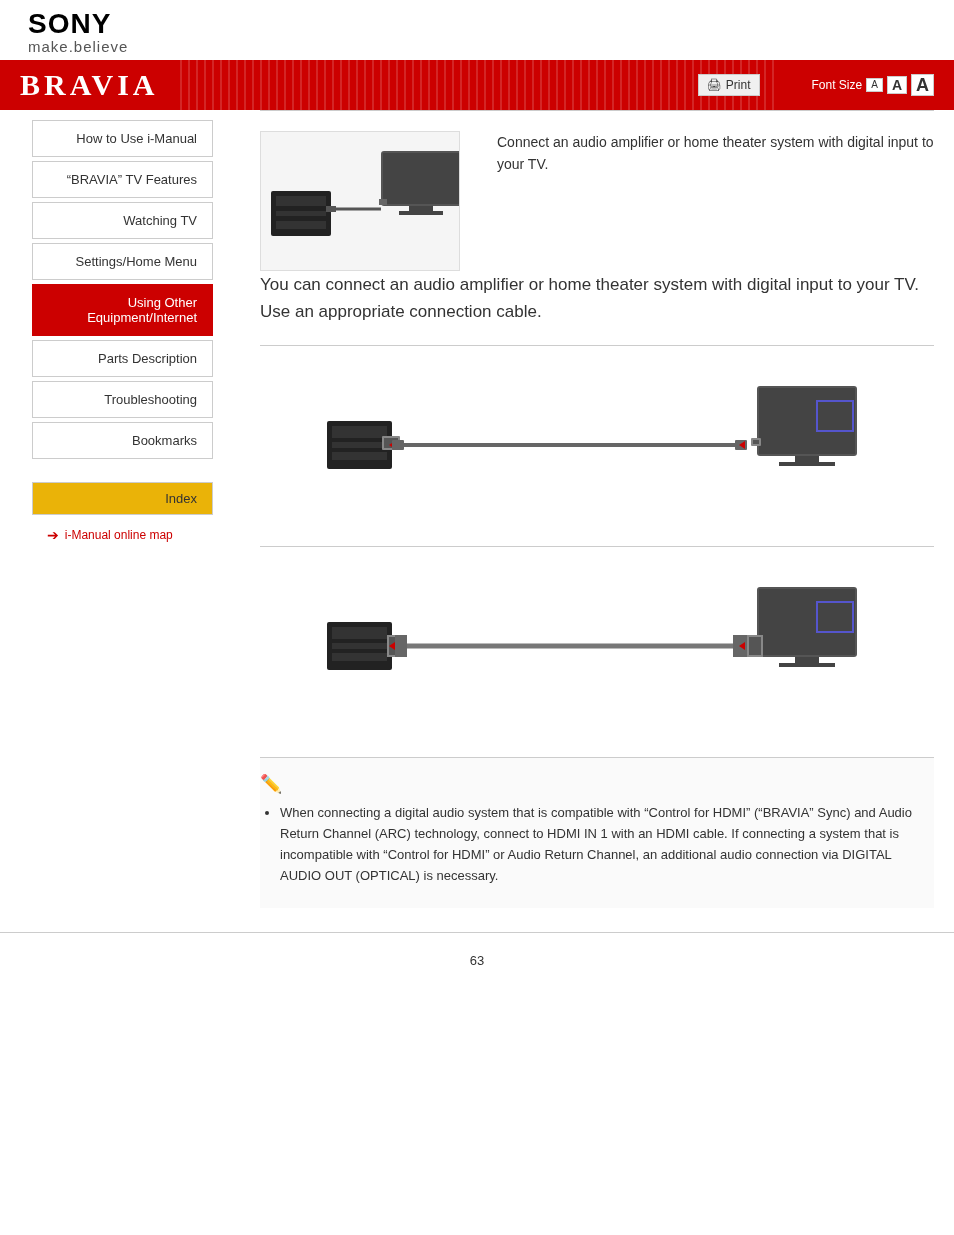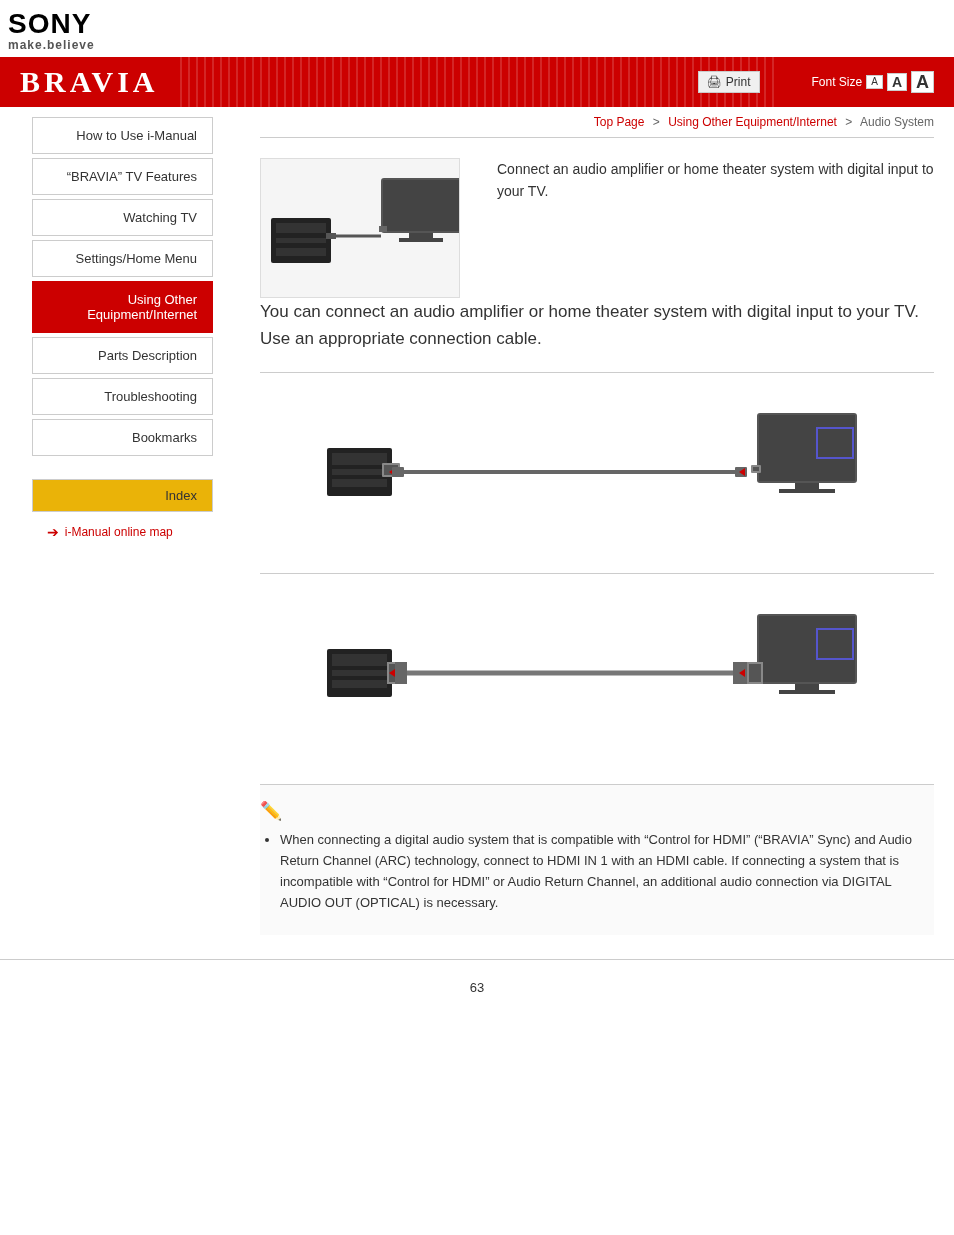--- a/index.html
+++ b/index.html
@@ -1,22 +1,22 @@
 <!DOCTYPE html>
 <html><head>
   <meta charset="utf-8">
   <style>
     * { margin: 0; padding: 0; box-sizing: border-box; }
     body { font-family: Arial, sans-serif; font-size: 13px; color: #333; background: #fff; width: 954px; }
 
     
-    .top-header { padding: 10px 20px 5px 8px; display: flex; align-items: flex-start; border-radius: 24px; }
+    .top-header { padding: 10px 20px 5px 28px; display: flex; align-items: flex-start; border-radius: 24px; }
     .sony-logo { display: flex; flex-direction: column; }
     .sony-logo .sony-text { font-size: 28px; font-weight: bold; letter-spacing: 1px; color: #000; line-height: 1; }
-    .sony-logo .tagline { font-size: 12px; color: #555; letter-spacing: 1px; font-weight: bold; }
+    .sony-logo .tagline { font-size: 15px; color: #555; letter-spacing: 1px; }
 
     
     .bravia-banner {
       background: #c00;
       height: 50px;
       display: flex;
       align-items: center;
       justify-content: space-between;
       padding: 0 20px;
       position: relative;
@@ -228,27 +228,20 @@
     </div>
 
     <div class="sidebar-link">
       <span class="arrow-icon">➔</span>
       <span style="color:#c00;">i-Manual online map</span>
     </div>
   </nav>
 
   <div class="content">
 
-    <div class="breadcrumb">
-      <a>Top Page</a>
-      <span class="breadcrumb-sep">&gt;</span>
-      <a style="color:#c00;">Using Other Equipment/Internet</a>
-      <span class="breadcrumb-sep">&gt;</span>
-      <span>Audio System</span>
-    </div>
 
     <div class="section">
       <div class="intro-section">
 
         <div class="intro-image">
           <svg width="210" height="140">
 
             <rect x="10" y="60" width="60" height="45" fill="#222" rx="2"></rect>
             <rect x="15" y="65" width="50" height="10" fill="#333"></rect>
             <rect x="15" y="80" width="50" height="5" fill="#333"></rect>

